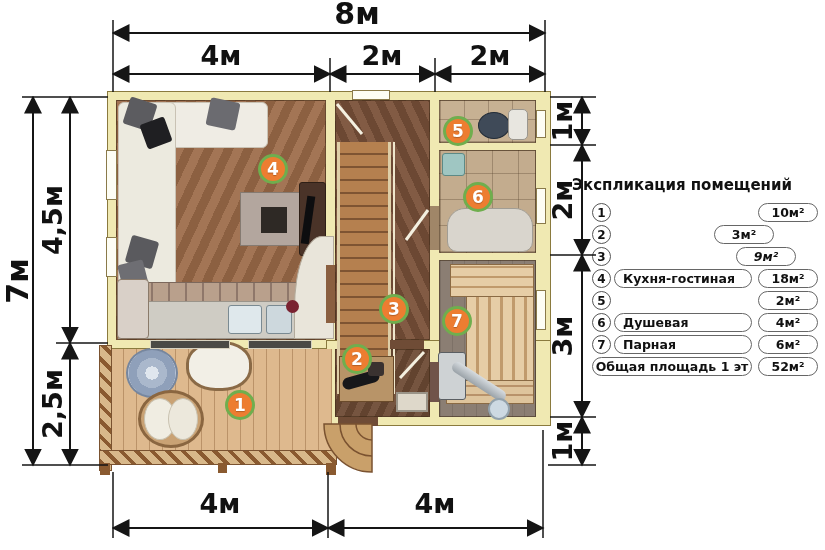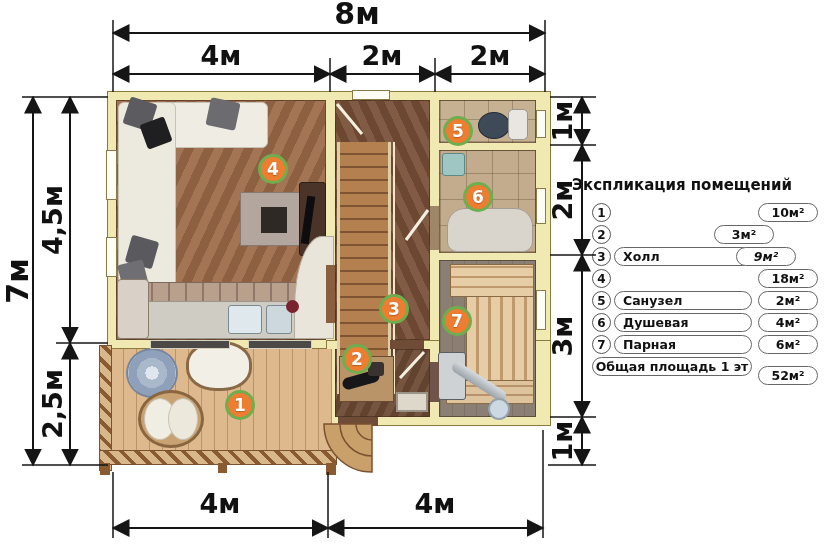--- a/index.html
+++ b/index.html
@@ -208,34 +208,33 @@
 
   <div class="lg-title" style="left:682px;top:185px;">Экспликация помещений</div>
 
   <div class="lg-circle" style="left:592px;top:203px;">1</div>
   <div class="lg-pill center" style="left:758px;top:203px;width:60px;">10м²</div>
 
   <div class="lg-circle" style="left:592px;top:225px;">2</div>
   <div class="lg-pill center" style="left:714px;top:225px;width:60px;">3м²</div>
 
   <div class="lg-circle" style="left:592px;top:247px;">3</div>
-  <div class="lg-pill" style="left:614px;top:247px;width:138px;">Холл</div>
   <div class="lg-pill center" style="left:736px;top:247px;width:60px;font-style:italic;">9м²</div>
 
   <div class="lg-circle" style="left:592px;top:269px;">4</div>
+  <div class="lg-pill" style="left:614px;top:269px;width:138px;">Кухня-гостиная</div>
   <div class="lg-pill center" style="left:758px;top:269px;width:60px;">18м²</div>
 
   <div class="lg-circle" style="left:592px;top:291px;">5</div>
-  <div class="lg-pill" style="left:614px;top:291px;width:138px;">Санузел</div>
   <div class="lg-pill center" style="left:758px;top:291px;width:60px;">2м²</div>
 
   <div class="lg-circle" style="left:592px;top:313px;">6</div>
   <div class="lg-pill" style="left:614px;top:313px;width:138px;">Душевая</div>
   <div class="lg-pill center" style="left:758px;top:313px;width:60px;">4м²</div>
 
   <div class="lg-circle" style="left:592px;top:335px;">7</div>
   <div class="lg-pill" style="left:614px;top:335px;width:138px;">Парная</div>
   <div class="lg-pill center" style="left:758px;top:335px;width:60px;">6м²</div>
 
   <div class="lg-pill center" style="left:592px;top:357px;width:160px;">Общая площадь 1 эт</div>
-  <div class="lg-pill center" style="left:758px;top:366px;width:60px;">52м²</div>
+  <div class="lg-pill center" style="left:758px;top:357px;width:60px;">52м²</div>
 
 </div>
 
 </body></html>

